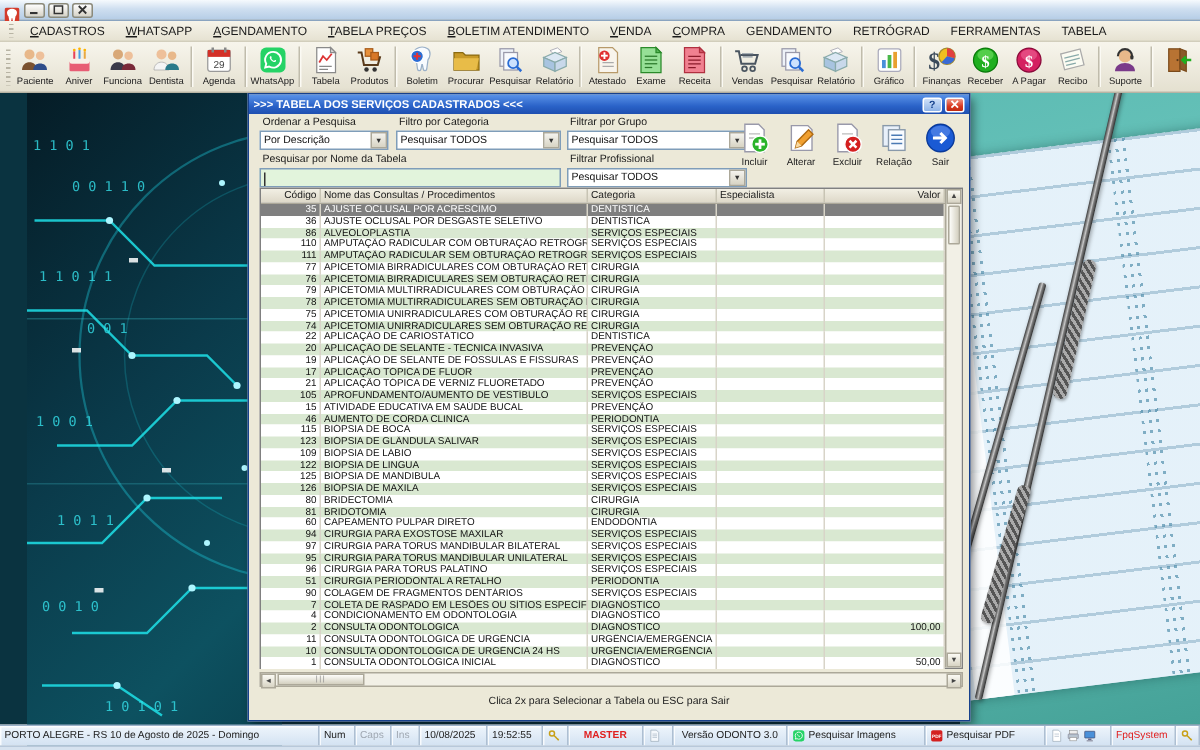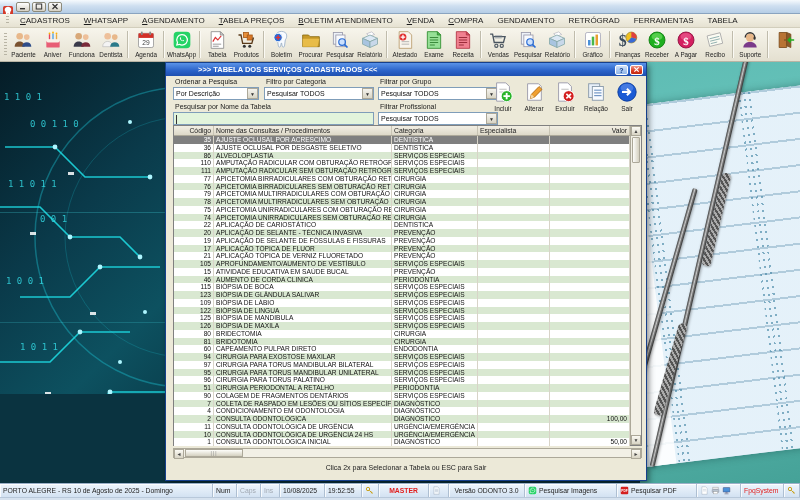--- a/index.html
+++ b/index.html
@@ -32,21 +32,21 @@
     background:repeating-linear-gradient(#b8b4a4 0 1px, transparent 1px 3px); }
   .tb-item { width:28px; display:flex; flex-direction:column; align-items:center; justify-content:flex-start;
     padding-top:2px; margin:0 1px; }
   .tb-icon { width:20px; height:20px; }
   .tb-icon svg { width:100%; height:100%; }
   .tb-label { font-size:6.3px; color:#222; white-space:nowrap; margin-top:1px; }
   .tb-sep { width:2px; margin:3px 2px; border-left:1px solid #c0bcac; border-right:1px solid #fbfaf4; }
 
   
   .desktop { position:absolute; top:62px; left:0; right:0; height:421px; background:#0a3340; }
-  .bg-left { position:absolute; left:0; top:0; width:170px; height:332px; overflow:hidden;
+  .bg-left { position:absolute; left:18px; top:0; width:170px; height:436px; overflow:hidden;
     background:linear-gradient(135deg,#051c26 0%, #0a3a4a 45%, #0d5160 80%, #0a4250 100%); }
   .bg-right { position:absolute; right:0; top:0; width:160px; height:421px; overflow:hidden;
     background:linear-gradient(165deg,#5ebcb4 0%, #6cc6bc 35%, #45a298 100%); }
   .mask { position:absolute; left:-30px; top:34px; width:230px; height:360px; transform:rotate(-7deg);
     background:
       repeating-linear-gradient(180deg, rgba(120,160,185,.35) 0 2px, rgba(230,242,250,.95) 2px 26px),
       #cfe3ef; box-shadow:0 0 8px rgba(0,40,40,.35); }
   .mask-strip { position:absolute; top:0; bottom:0; width:26px; background:rgba(255,255,255,.85); }
   .mask-dots { position:absolute; top:0; bottom:0; width:14px;
     background:repeating-linear-gradient(180deg,#4a8aa8 0 2px, transparent 2px 7px),
@@ -56,21 +56,21 @@
   .tool-rod { position:absolute; background:linear-gradient(90deg,#3a3a3a 0%,#c8c8c8 45%,#808080 60%,#2e2e2e 100%);
     width:5px; height:430px; border-radius:2px; box-shadow:1px 1px 3px rgba(0,0,0,.35); }
   .tool-grip { position:absolute; width:9px; height:95px; border-radius:4px;
     background:repeating-linear-gradient(45deg,#555 0 2px,#aaa 2px 4px); box-shadow:1px 1px 2px rgba(0,0,0,.3); }
 
   
   .dialog { position:absolute; left:165px; top:0; width:482px; height:419px;
     border:1px solid #16408c; background:#ece9d8; box-shadow:2px 3px 6px rgba(0,0,0,.45); }
   .dlg-title { height:13px; background:linear-gradient(#5a93e8,#2a62c8 60%,#1e4fb0);
     display:flex; align-items:center; padding:0 3px; }
-  .dlg-title .t { color:#fff; font-size:7.5px; font-weight:bold; flex:1; white-space:nowrap; overflow:hidden;margin-left:29px; }
+  .dlg-title .t { color:#fff; font-size:7.5px; font-weight:bold; flex:1; white-space:nowrap; overflow:hidden; }
   .dlg-btn { width:13px; height:10px; border-radius:2px; margin-left:2px; font-size:7px; line-height:9px;
     text-align:center; border:1px solid #fff; }
   .dlg-help { background:linear-gradient(#cfe0f8,#8fb4e8); color:#14408c; font-weight:bold; }
   .dlg-close { background:linear-gradient(#f09a8a,#d93820 60%,#c02a10); color:#fff; display:flex; align-items:center; justify-content:center; }
   .dlg-close svg { width:7px; height:7px; }
   .dlg-body { position:relative; height:404px; }
 
   .flabel { position:absolute; font-size:7px; color:#1a1a1a; white-space:nowrap; }
   .combo { position:absolute; height:13px; background:#fff; border:1px solid #7f9db9; display:flex; align-items:center; }
   .combo .cv { flex:1; font-size:7px; padding-left:2px; white-space:nowrap; overflow:hidden; color:#111; }

